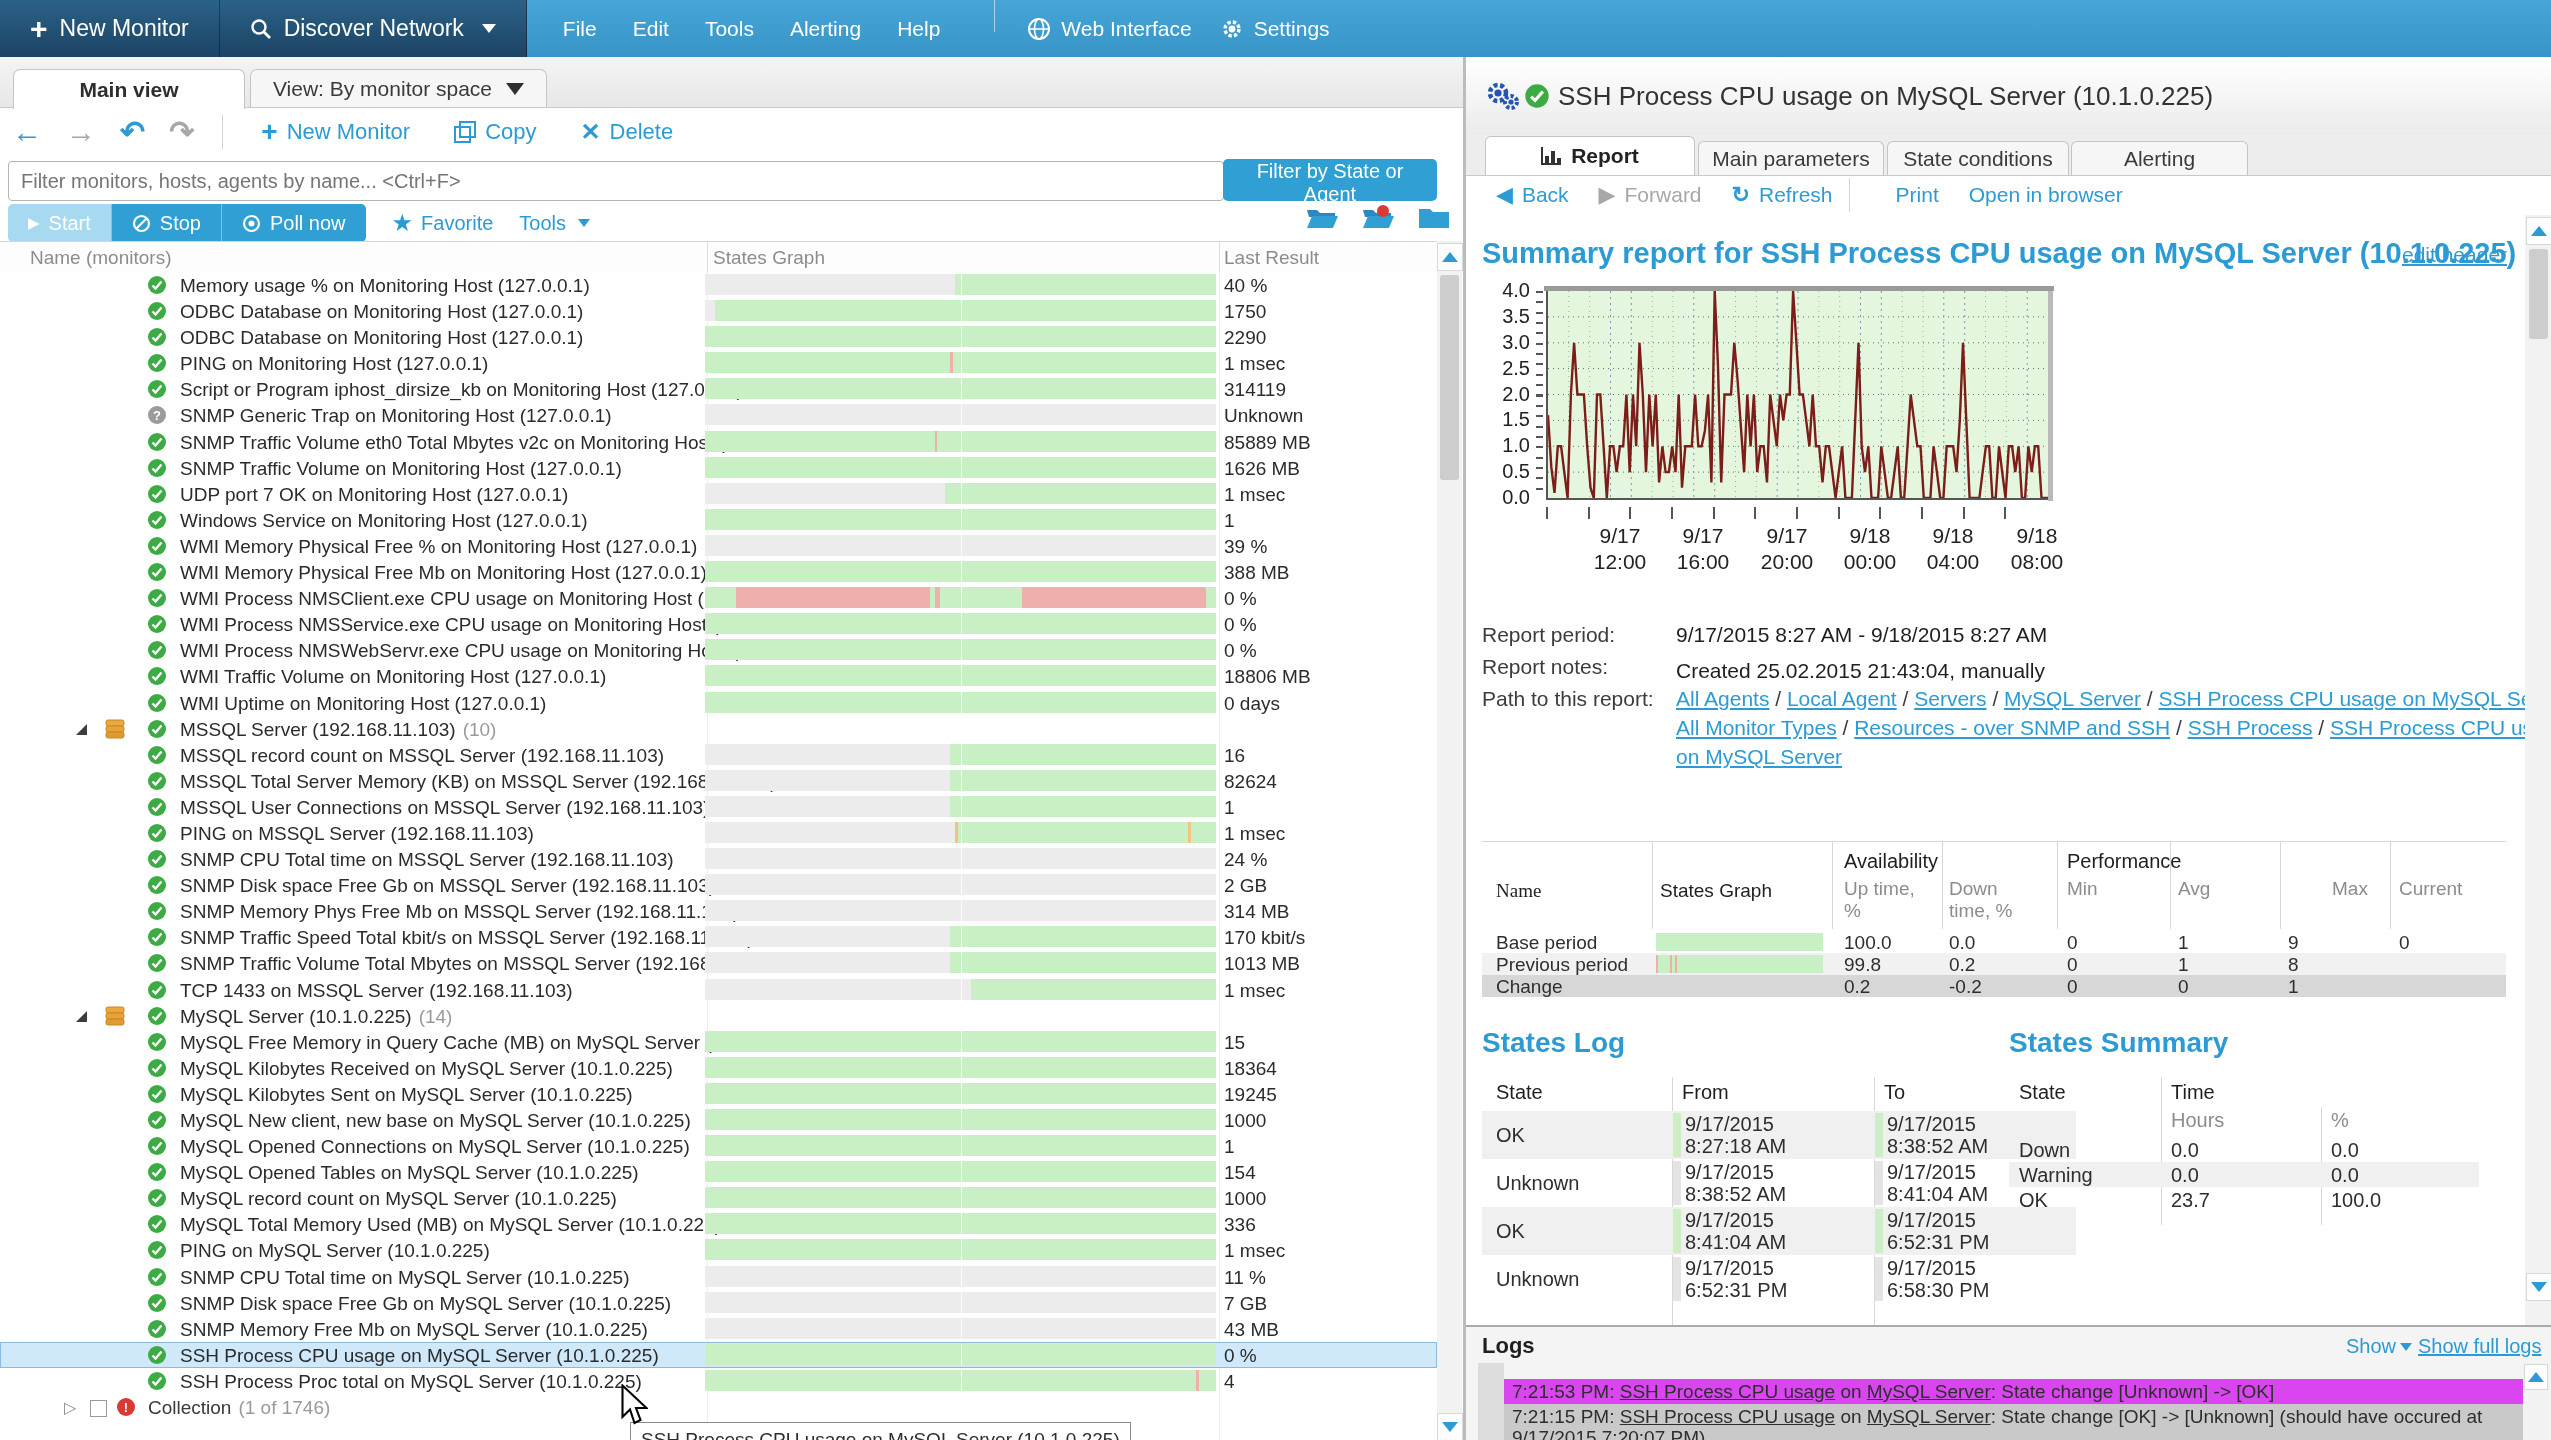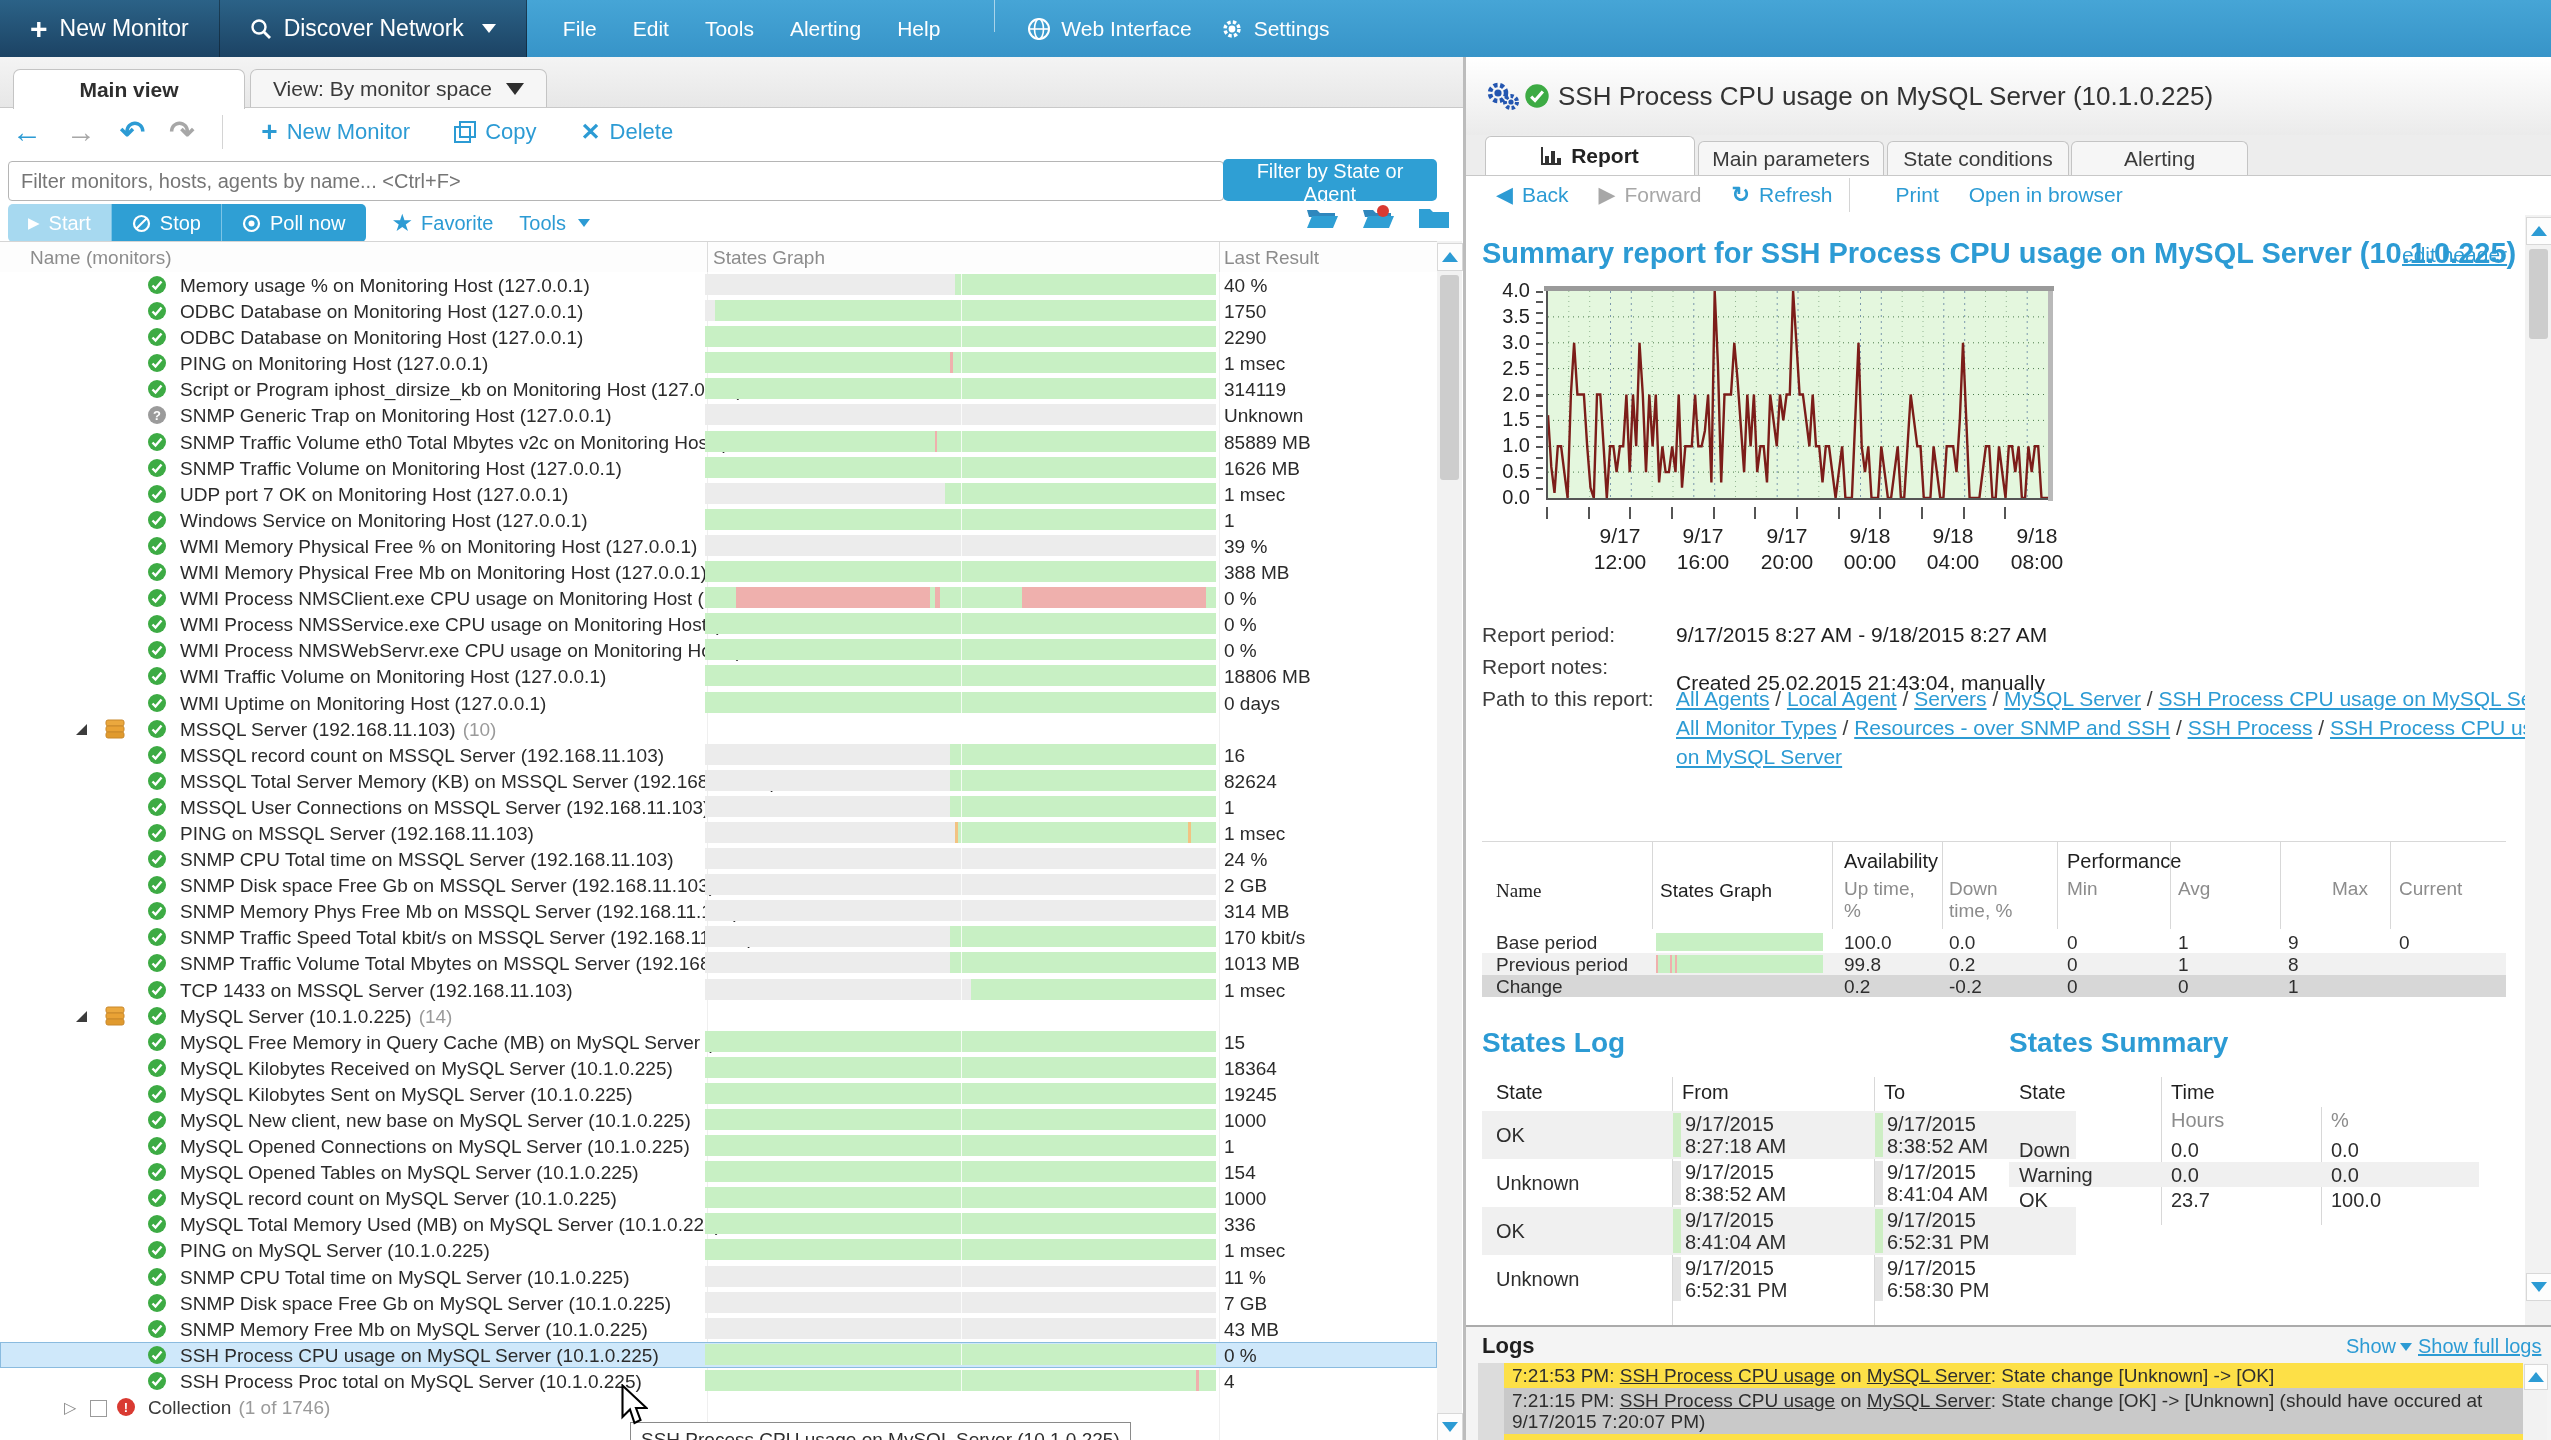--- a/index.html
+++ b/index.html
@@ -145,21 +145,21 @@
   #ss-table{position:absolute;left:543px;top:862px;width:492px;font-size:20px;}
   .ssrow{position:absolute;left:0;width:470px;height:25px;}
   .ssrow.alt{background:#f0f0f0;}
   
   #logs-panel{left:0;top:1268px;width:1085px;height:115px;background:#f4f4f4;border-top:2px solid #ababab;}
   #logs-title{position:absolute;left:16px;top:6px;font-size:22px;font-weight:bold;color:#1f1f1f;}
   #logs-show{position:absolute;left:880px;top:8px;font-size:20px;color:#2c9bd4;display:flex;align-items:center;}
   #logs-showfull{position:absolute;left:952px;top:8px;font-size:20px;color:#2c9bd4;text-decoration:underline;}
   #log-rows{position:absolute;left:38px;top:84px;width:1019px;}
   .lrow{position:relative;width:1019px;font-size:19px;padding:2px 8px;box-sizing:border-box;line-height:21px;}
-  .lrow.green{background:#fde047;} .lrow.graybg{background:#c9c9c9;}
+  .lrow.green{background:#d946ef;margin-top:16px;} .lrow.graybg{background:#c9c9c9;}
   .llink{text-decoration:underline;}
   #logs-gutter{position:absolute;left:12px;top:84px;width:26px;height:92px;background:#dcdcdc;}
 </style>
 </head>
 <body>
 
 <div id="topbar" class="abs">
   <div class="dark-btn">
     <span class="plus">+</span>
     <span>New Monitor</span>
@@ -813,21 +813,21 @@
           <span class="xlab" style="left:192px;top:240px;">9/17<br>16:00</span>
           <span class="xlab" style="left:276px;top:240px;">9/17<br>20:00</span>
           <span class="xlab" style="left:359px;top:240px;">9/18<br>00:00</span>
           <span class="xlab" style="left:442px;top:240px;">9/18<br>04:00</span>
           <span class="xlab" style="left:526px;top:240px;">9/18<br>08:00</span>
         </div>
     </div>
     <span class="meta-label" style="top:408px;">Report period:</span>
     <span class="meta-val" style="top:408px;">9/17/2015 8:27 AM - 9/18/2015 8:27 AM</span>
     <span class="meta-label" style="top:440px;">Report notes:</span>
-    <span class="meta-val" style="top:456px;text-align:right;">Created 25.02.2015 21:43:04, manually</span>
+    <span class="meta-val" style="top:444px;text-align:right;">Created 25.02.2015 21:43:04, manually</span>
     <span class="meta-label" style="top:472px;">Path to this report:</span>
     <div id="path-rows">
         <div style="position: absolute; left: 210px; top: 472px; font-size: 21px; white-space: nowrap;"><a class="plink">All Agents</a><span class="psep"> / </span><a class="plink">Local Agent</a><span class="psep"> / </span><a class="plink">Servers</a><span class="psep"> / </span><a class="plink">MySQL Server</a><span class="psep"> / </span><a class="plink">SSH Process CPU usage on MySQL Server</a></div>
         <div style="position: absolute; left: 210px; top: 501px; font-size: 21px; white-space: nowrap;"><a class="plink">All Monitor Types</a><span class="psep"> / </span><a class="plink">Resources - over SNMP and SSH</a><span class="psep"> / </span><a class="plink">SSH Process</a><span class="psep"> / </span><a class="plink">SSH Process CPU usage</a></div>
         <div style="position: absolute; left: 210px; top: 530px; font-size: 21px; white-space: nowrap;"><a class="plink">on MySQL Server</a></div>
       </div>
     <div id="perf-table">
       <span class="ph black" style="left:14px;top:38px;font-family:Liberation Serif, serif;">Name</span>
       <span class="ph black" style="left:178px;top:38px;">States Graph</span>
       <span class="ph black" style="left:362px;top:8px;font-size:20px;">Availability</span>

